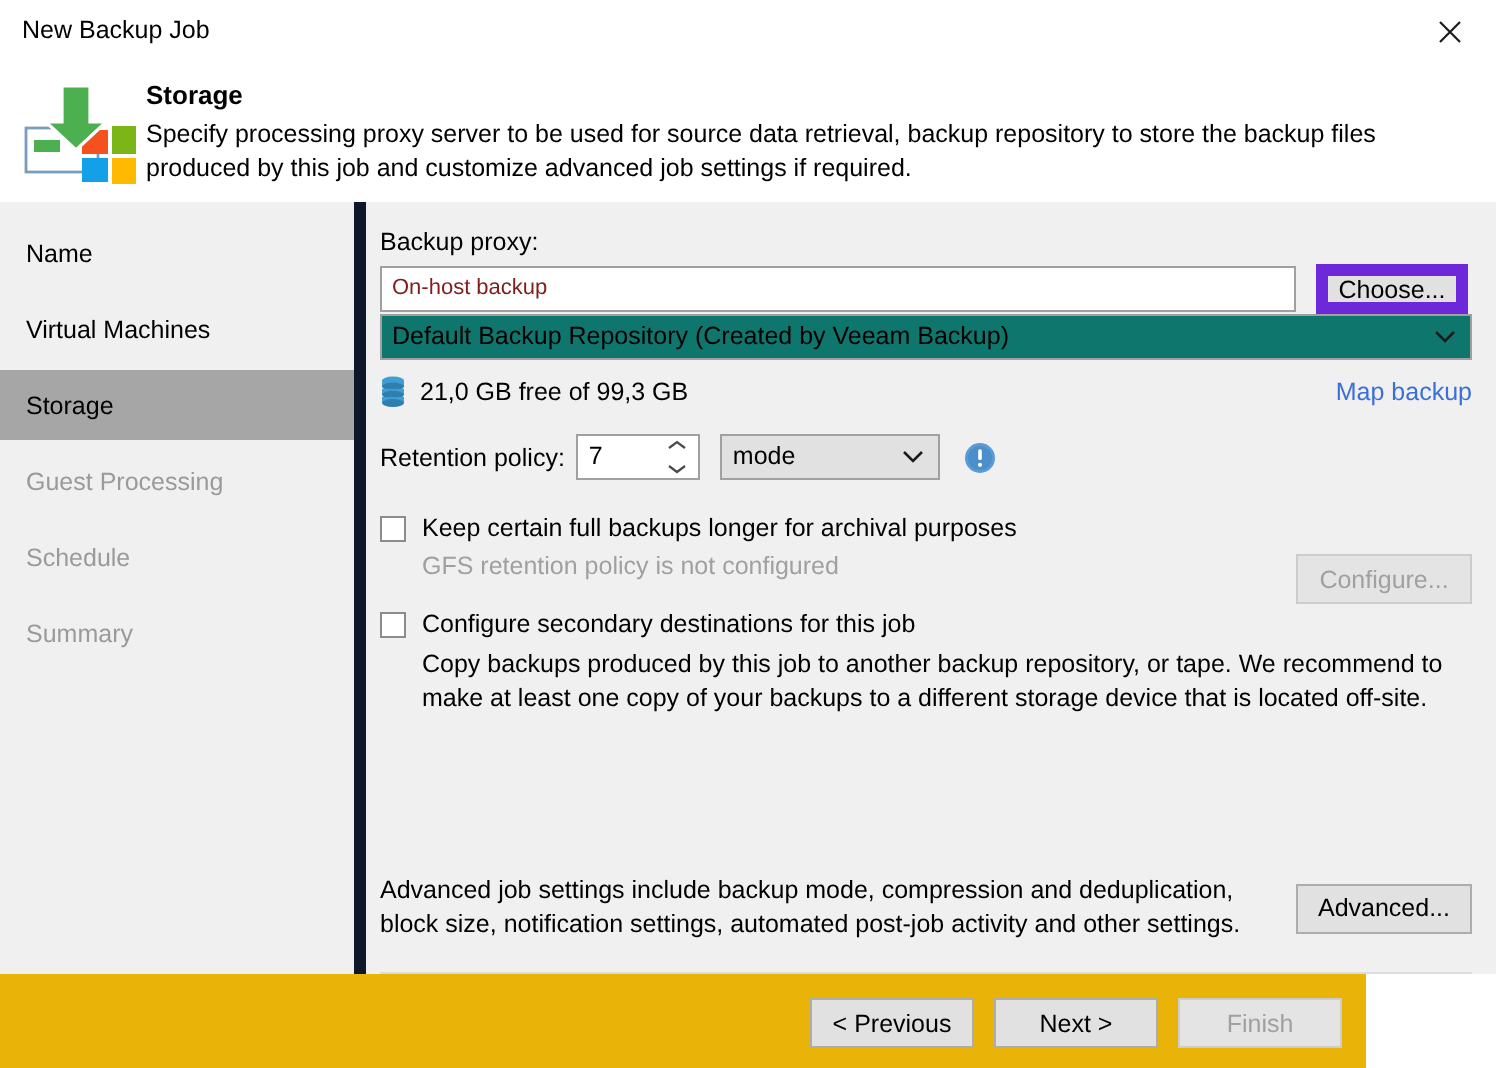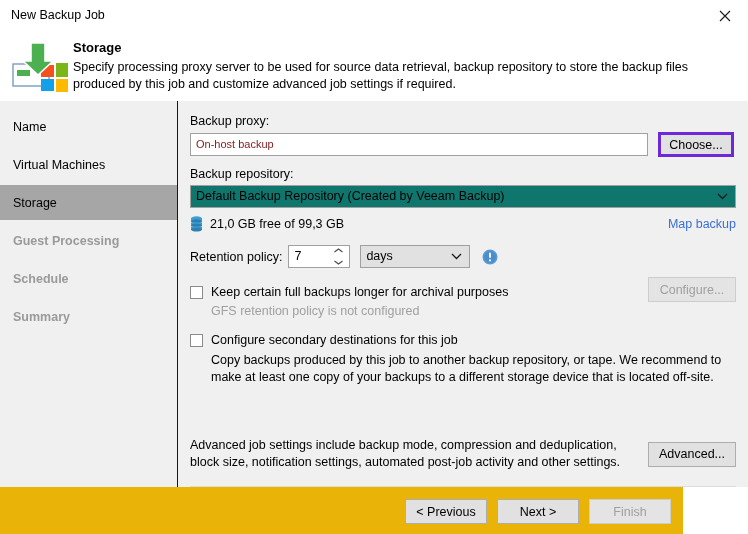--- a/index.html
+++ b/index.html
@@ -78,35 +78,35 @@
     width: 748px; height: 386px;
     background: #f0f0f0;
   }
 
   
   .sidebar {
     position: absolute;
     left: 0; top: 0;
     width: 177px; height: 386px;
     background: #f0f0f0;
-    border-right: 1px solid #0f172a;
+    border-right: 6px solid #0f172a;
   }
   .nav-item {
     position: absolute;
     left: 0;
     width: 177px; height: 35px;
     display: flex;
     align-items: center;
     padding-left: 13px;
     box-sizing: border-box;
     font-size: 12.5px;
     cursor: default;
   }
   .nav-item.done { color: #000000; }
-  .nav-item.pending { color: #9a9a9a; font-weight: bold; }
+  .nav-item.pending { color: #9a9a9a; }
   .nav-item.active {
     background: #a6a6a6;
     color: #000000;
   }
 
   
   .main {
     position: absolute;
     left: 178px; top: 0;
     width: 570px; height: 386px;
@@ -154,21 +154,21 @@
     font-family: "Liberation Sans", sans-serif;
     font-size: 12.5px;
     color: #000000;
     display: flex;
     align-items: center;
     justify-content: center;
     cursor: default;
     user-select: none;
   }
   .btn.focused {
-    border: 3px solid #6d28d9;
+    border: 6px solid #6d28d9;
     background: #e1e1e1;
   }
   .btn.disabled {
     color: #a0a0a0;
     border: 1px solid #cdcdcd;
     background: #e4e4e4;
   }
 
   .combo {
     position: relative;
@@ -352,21 +352,20 @@
 
   <div class="main">
     <div class="main-inner">
 
       <div class="field-label">Backup proxy:</div>
       <div class="row">
         <div class="textbox">On-host backup</div>
         <div class="btn focused" style="width:76px;margin-left:10px;">Choose...</div>
       </div>
 
-      <div class="field-label" style="margin-top:10px">Backup repository:</div>
       <div class="combo">
         <span>Default Backup Repository (Created by Veeam Backup)</span>
         <span class="chev">
           <svg width="11" height="7" viewBox="0 0 11 7">
               <path d="M1,1 L5.5,5.5 L10,1" stroke="#1b1b1b" stroke-width="1.3" fill="none"></path>
             </svg>
         </span>
       </div>
 
       <div class="freespace-row">
@@ -392,21 +391,21 @@
           <span class="spinner-arrows">
             <svg width="11" height="5" viewBox="0 0 11 5">
                 <path d="M1.5,4 L5.5,1 L9.5,4" stroke="#4a4a4a" stroke-width="1.1" fill="none"></path>
               </svg>
             <svg width="11" height="5" viewBox="0 0 11 5">
                 <path d="M1.5,1 L5.5,4 L9.5,1" stroke="#4a4a4a" stroke-width="1.1" fill="none"></path>
               </svg>
           </span>
         </div>
         <div class="unit-combo">
-          <span>days</span>
+          <span>mode</span>
           <span class="chev">
             <svg width="11" height="7" viewBox="0 0 11 7">
                 <path d="M1,1 L5.5,5.5 L10,1" stroke="#1b1b1b" stroke-width="1.3" fill="none"></path>
               </svg>
           </span>
         </div>
         <span class="info-icon">
           <svg width="16" height="16" viewBox="0 0 16 16">
             <circle cx="8" cy="8" r="7.5" fill="#5b9bd5"></circle>
             <circle cx="8" cy="8" r="6" fill="#4a8fcc"></circle>

